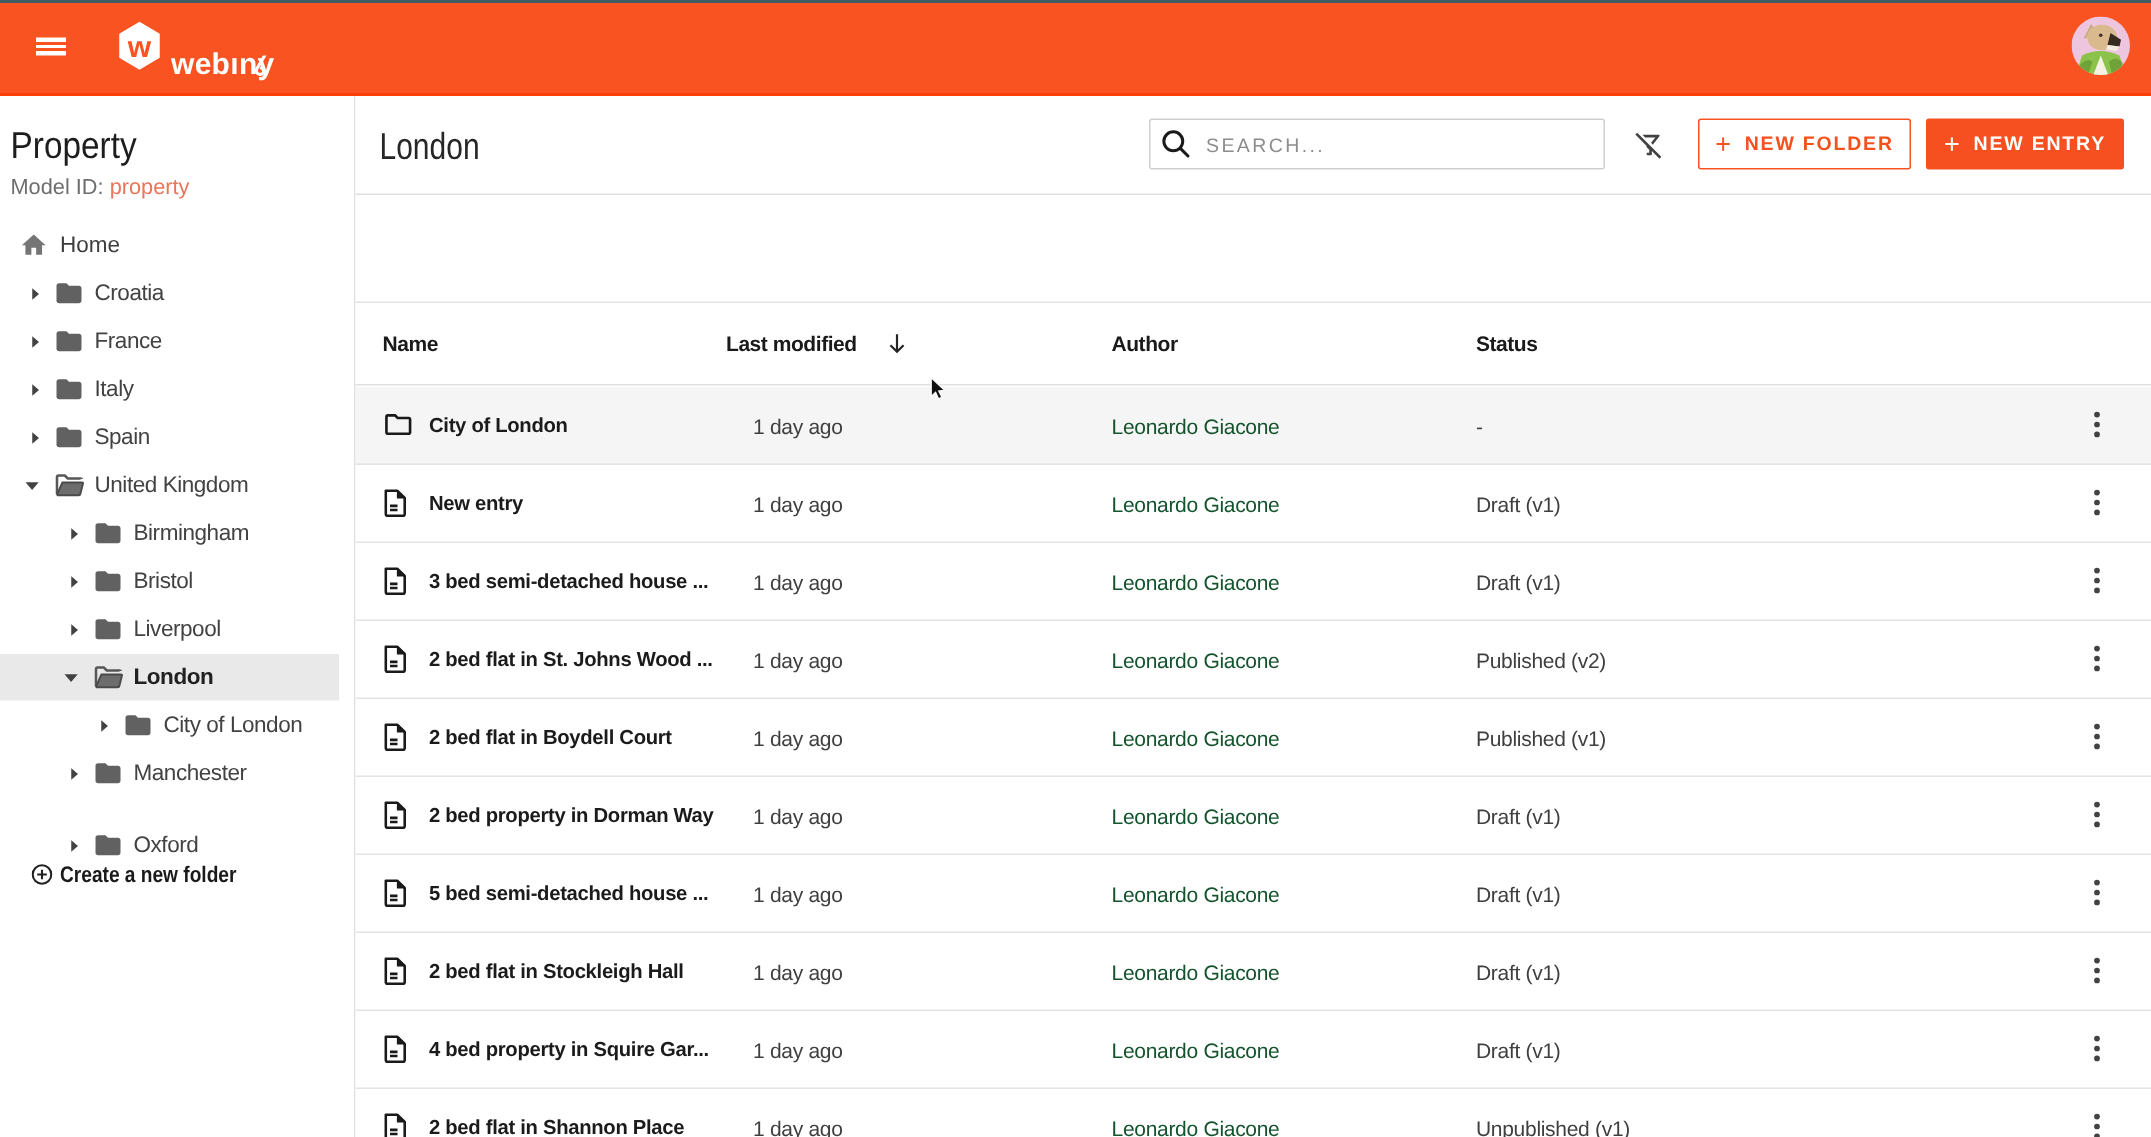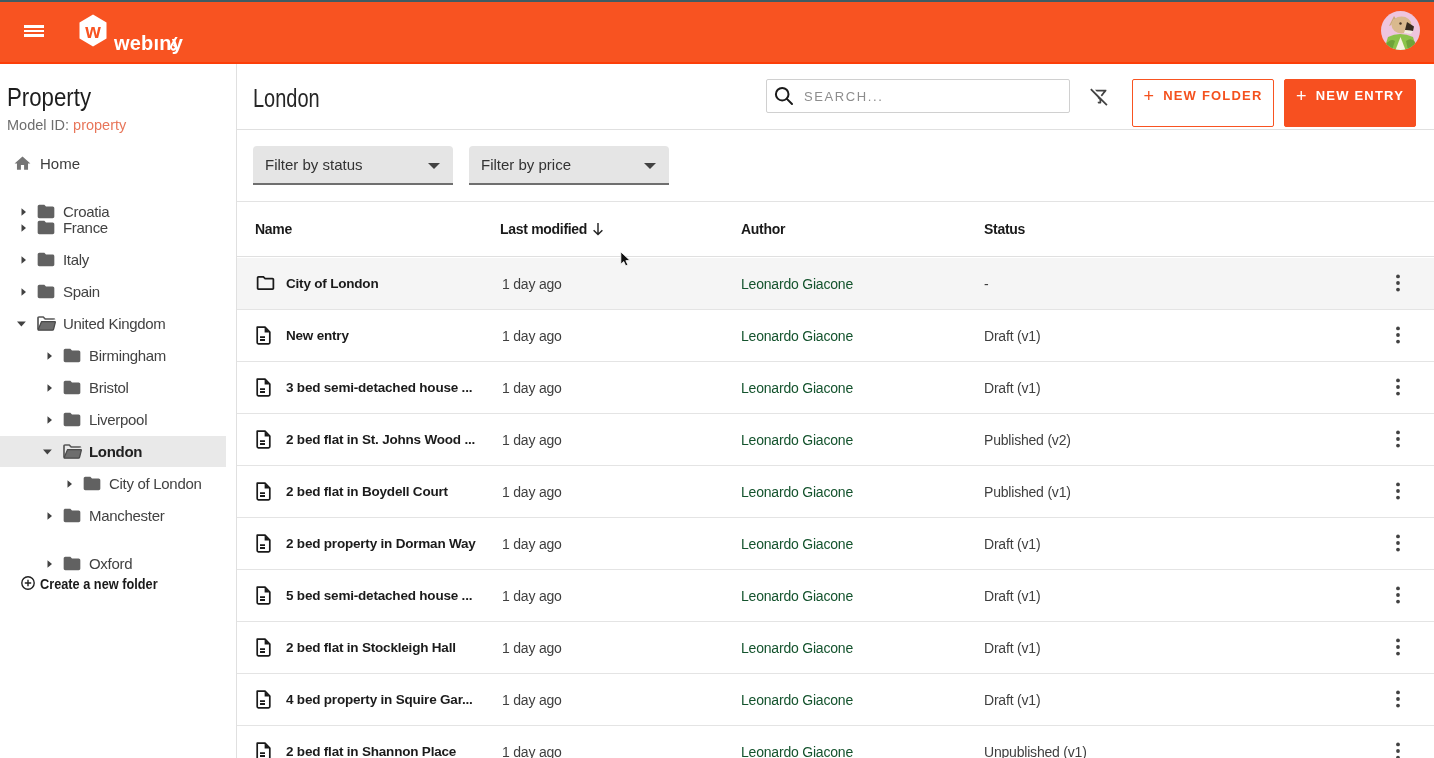--- a/index.html
+++ b/index.html
@@ -42,21 +42,21 @@
   
   .toolbar { left:237px; top:64px; width:1197px; height:66px; background:#fff;
     border-bottom:1px solid #e0e0e0; }
   .mtitle { left:253px; top:84px; font-size:25px; color:#262626; transform:scaleX(0.8); transform-origin:0 0; }
   .search { left:766px; top:79px; width:304px; height:34px;
     border:1px solid #d0d0d0; border-radius:2px; background:#fff; }
   .search svg { position:absolute; left:7px; top:6px; }
   .search span { position:absolute; left:37px; top:9px; font-size:13px;
     letter-spacing:1.6px; color:#8d8d8d; }
   .filtoff { left:1089px; top:86px; }
-  .btn { height:48px; border-radius:2px; font-size:13px; letter-spacing:1.2px;
+  .btn { height:34px; border-radius:2px; font-size:13px; letter-spacing:1.2px;
     font-weight:bold; line-height:32px; text-align:center; }
   .btn .pl { font-size:18px; font-weight:normal; vertical-align:-2px; margin-right:8px; }
   .btn-folder { left:1132px; top:79px; width:142px; border:1px solid #f85321;
     color:#f4511e; background:#fff; }
   .btn-entry { left:1284px; top:79px; width:132px; background:#f75020;
     color:#fff; border:1px solid #f75020; }
 
   
   .fband { left:237px; top:130px; width:1197px; height:72px; background:#fff;
     border-bottom:1px solid #e3e3e3; }
@@ -126,21 +126,21 @@
 <div class="abs sidebar"></div>
 <div class="abs sb-title">Property</div>
 <div class="abs sb-model">Model ID: <span>property</span></div>
 <div class="abs home-row">
   <svg width="19" height="19" viewBox="0 0 24 24">
       <path d="M10 20v-6h4v6h5v-8h3L12 3 2 12h3v8z" fill="#757575"></path>
     </svg>
   <b>Home</b>
 </div>
 <div id="tree">
-    <div class="abs trow" style="top:196px;text-align:right;">
+    <div class="abs trow" style="top:180px;text-align:right;">
       <span style="position:absolute;left:13px;top:0;">
         <svg class="caret" width="16" height="32" viewBox="0 0 16 32">
           <path d="M8.5 12.2 L13 16 L8.5 19.8 Z" fill="#424242"></path>
         </svg>
       </span>
       <span style="position:absolute;left:36px;top:0;">
         <svg class="folder" width="20" height="17" viewBox="0 0 24 20">
           <path d="M10 2H4c-1.1 0-1.99.9-1.99 2L2 16c0 1.1.9 2 2 2h16c1.1 0 2-.9 2-2V6c0-1.1-.9-2-2-2h-8l-2-2z" fill="#616161"></path>
         </svg>
       </span>
@@ -311,33 +311,25 @@
 </div>
 <div class="abs filtoff">
   <svg width="21" height="21" viewBox="0 0 24 24">
     <path d="M16.95 6l-3.57 4.55 1.43 1.43c1.03-1.31 4.98-6.37 4.98-6.37.39-.5.03-1.22-.6-1.22H6.83l2 2h8.12zM2.81 2.81 1.39 4.22 10 13v6c0 .55.45 1 1 1h2c.55 0 1-.45 1-1v-2.17l5.78 5.78 1.41-1.41L2.81 2.81zM12 18h-2v-4.17l2 2V18z" fill="#424242"></path>
   </svg>
 </div>
 <div class="abs btn btn-folder"><span class="pl">+</span>NEW FOLDER</div>
 <div class="abs btn btn-entry"><span class="pl">+</span>NEW ENTRY</div>
 
 <div class="abs fband">
-  <div class="fsel" style="left:16px;">
-      <span>Filter by status</span>
-      <div class="dcar"></div>
-    </div>
-  <div class="fsel" style="left:232px;">
-      <span>Filter by price</span>
-      <div class="dcar"></div>
-    </div>
 </div>
 
 <div class="abs thead">
   <span style="left:18px;">Name</span>
-  <span style="left:263px;">Last modified</span>
+  <span style="left:247px;">Last modified</span>
     <svg style="position:absolute;left:354px;top:19px;" width="14" height="16" viewBox="0 0 24 27">
       <path d="M12 3 V23 M4.5 15.5 L12 23 L19.5 15.5" fill="none" stroke="#242424" stroke-width="2.5"></path>
     </svg>
   <span style="left:504px;">Author</span>
   <span style="left:747px;">Status</span>
 </div>
 <div id="rows">
     <div class="abs row hl" style="top:257.5px;">
       <svg class="icon" width="21" height="18" viewBox="0 0 24 20">
         <path d="M9.17 4l2 2H20v10H4V4h5.17M10 2H4c-1.1 0-2 .9-2 2v12c0 1.1.9 2 2 2h16c1.1 0 2-.9 2-2V6c0-1.1-.9-2-2-2h-8l-2-2z" fill="#1a1a1a"></path>

